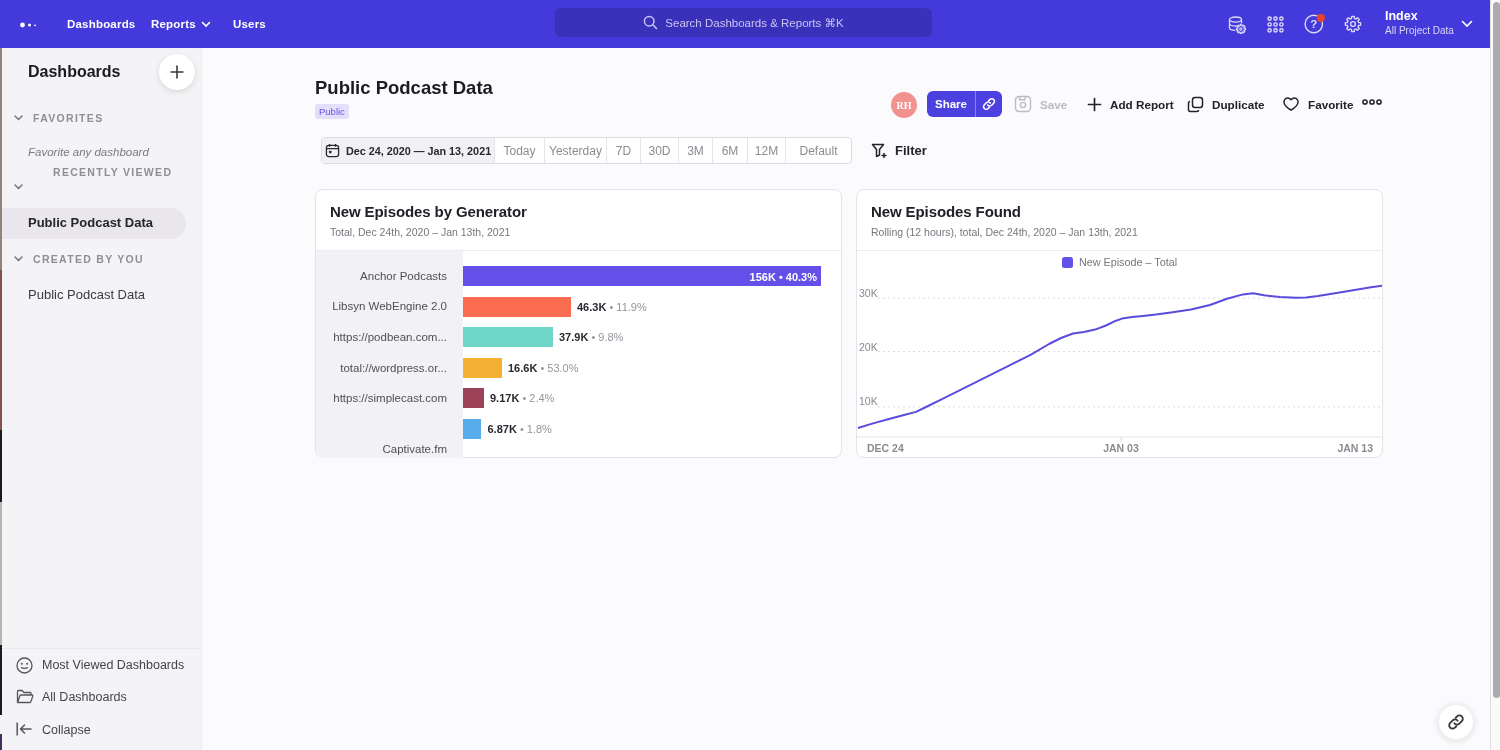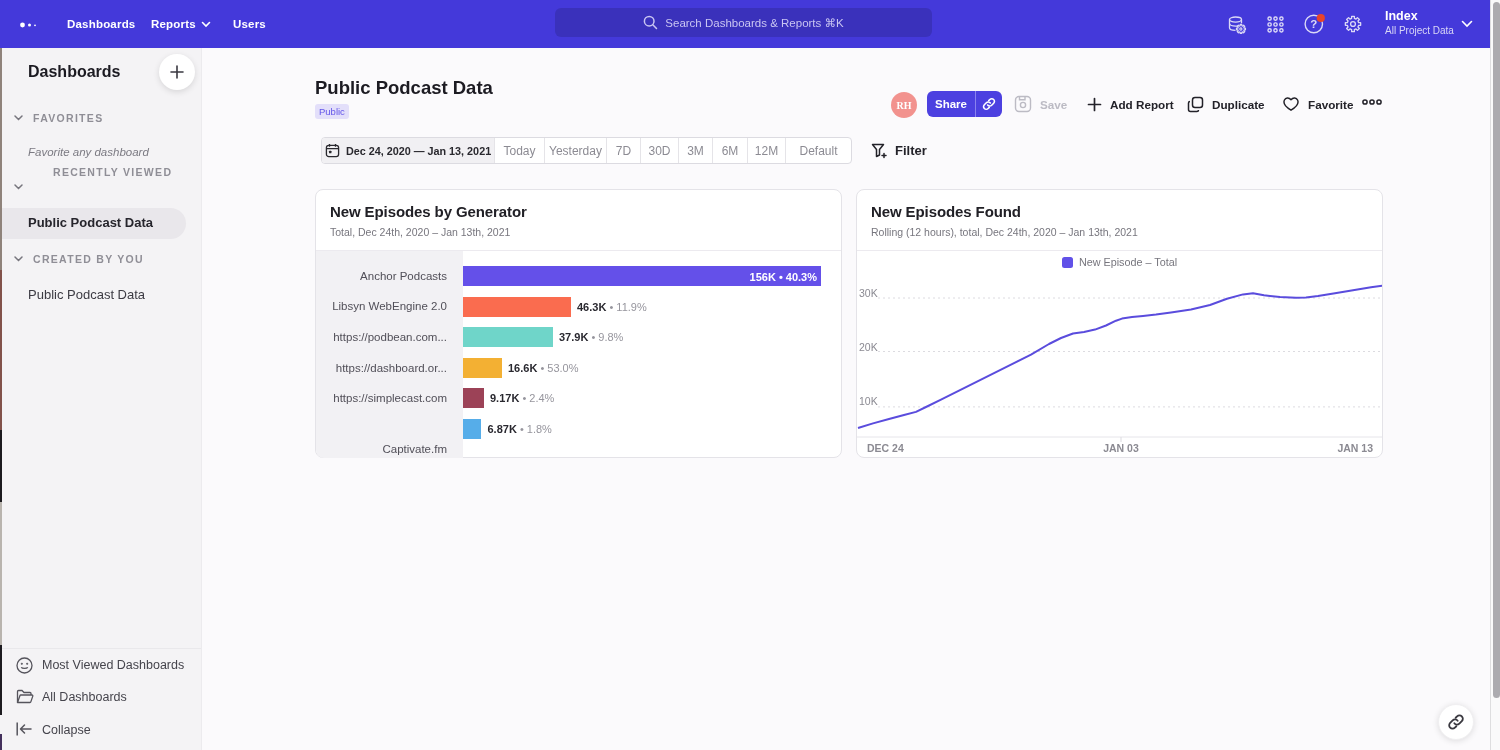--- a/index.html
+++ b/index.html
@@ -247,21 +247,21 @@
 </div>
 
 <div class="card" style="left:315px;">
   <h3>New Episodes by Generator</h3>
   <div class="sub">Total, Dec 24th, 2020 – Jan 13th, 2021</div>
   <div class="hdrline"></div>
   <div class="labelcol"></div>
   <div class="bar-label" style="top:80px;">Anchor Podcasts</div>
   <div class="bar-label" style="top:110px;">Libsyn WebEngine 2.0</div>
   <div class="bar-label" style="top:141px;">https://podbean.com...</div>
-  <div class="bar-label" style="top:172px;">https://dashboard.or...</div>
+  <div class="bar-label" style="top:172px;">total://wordpress.or...</div>
   <div class="bar-label" style="top:202px;">https://simplecast.com</div>
   <div class="bar-label" style="top:233px;margin-top:20px;">Captivate.fm</div>
   <div class="bar" style="top:76px;width:358px;background:#6450e9;"></div>
   <div class="inbar" style="top:80.5px;left:340px;width:161px;">156K • 40.3%</div>
   <div class="bar" style="top:107px;width:108px;background:#fa6c4f;"></div>
   <div class="bar-val" style="top:110.5px;left:261px;"><b>46.3K</b> <span>• 11.9%</span></div>
   <div class="bar" style="top:137px;width:90px;background:#6fd5c9;"></div>
   <div class="bar-val" style="top:141px;left:243px;"><b>37.9K</b> <span>• 9.8%</span></div>
   <div class="bar" style="top:168px;width:39px;background:#f3b033;"></div>
   <div class="bar-val" style="top:171.5px;left:192px;"><b>16.6K</b> <span>• 53.0%</span></div>

